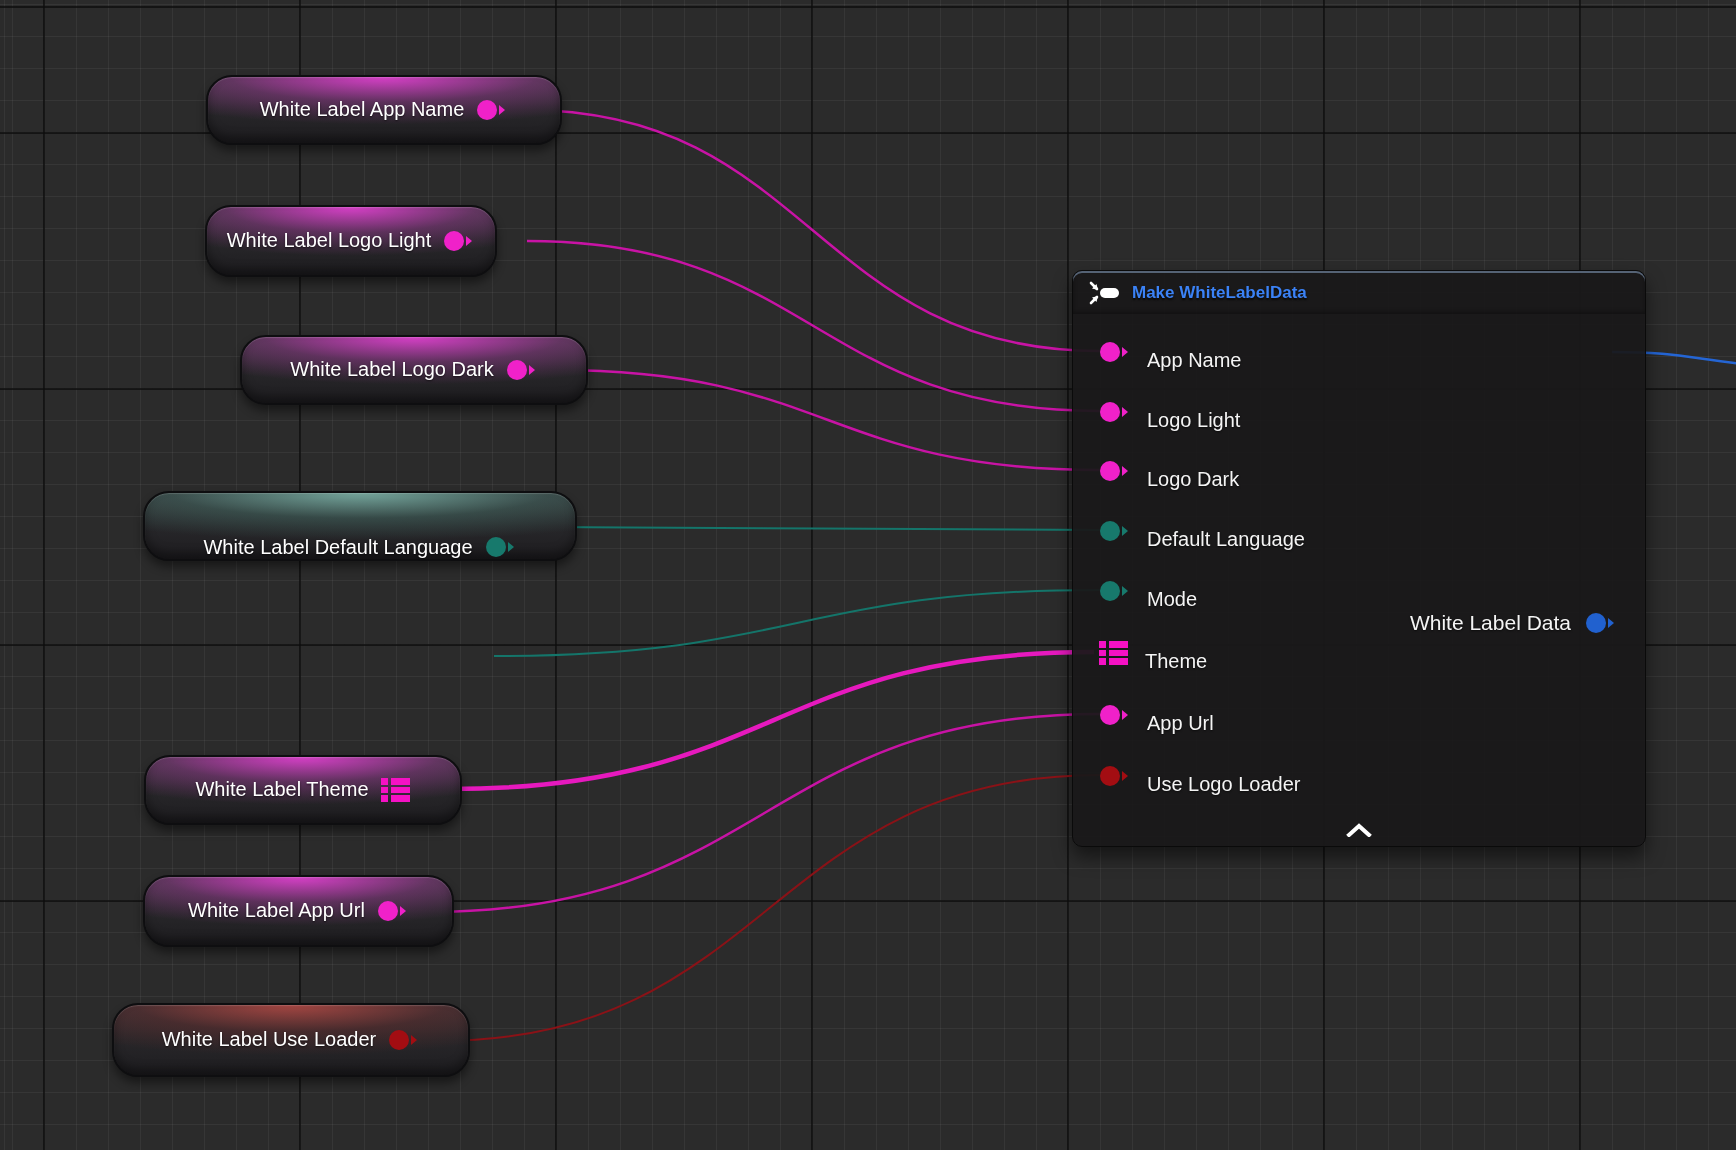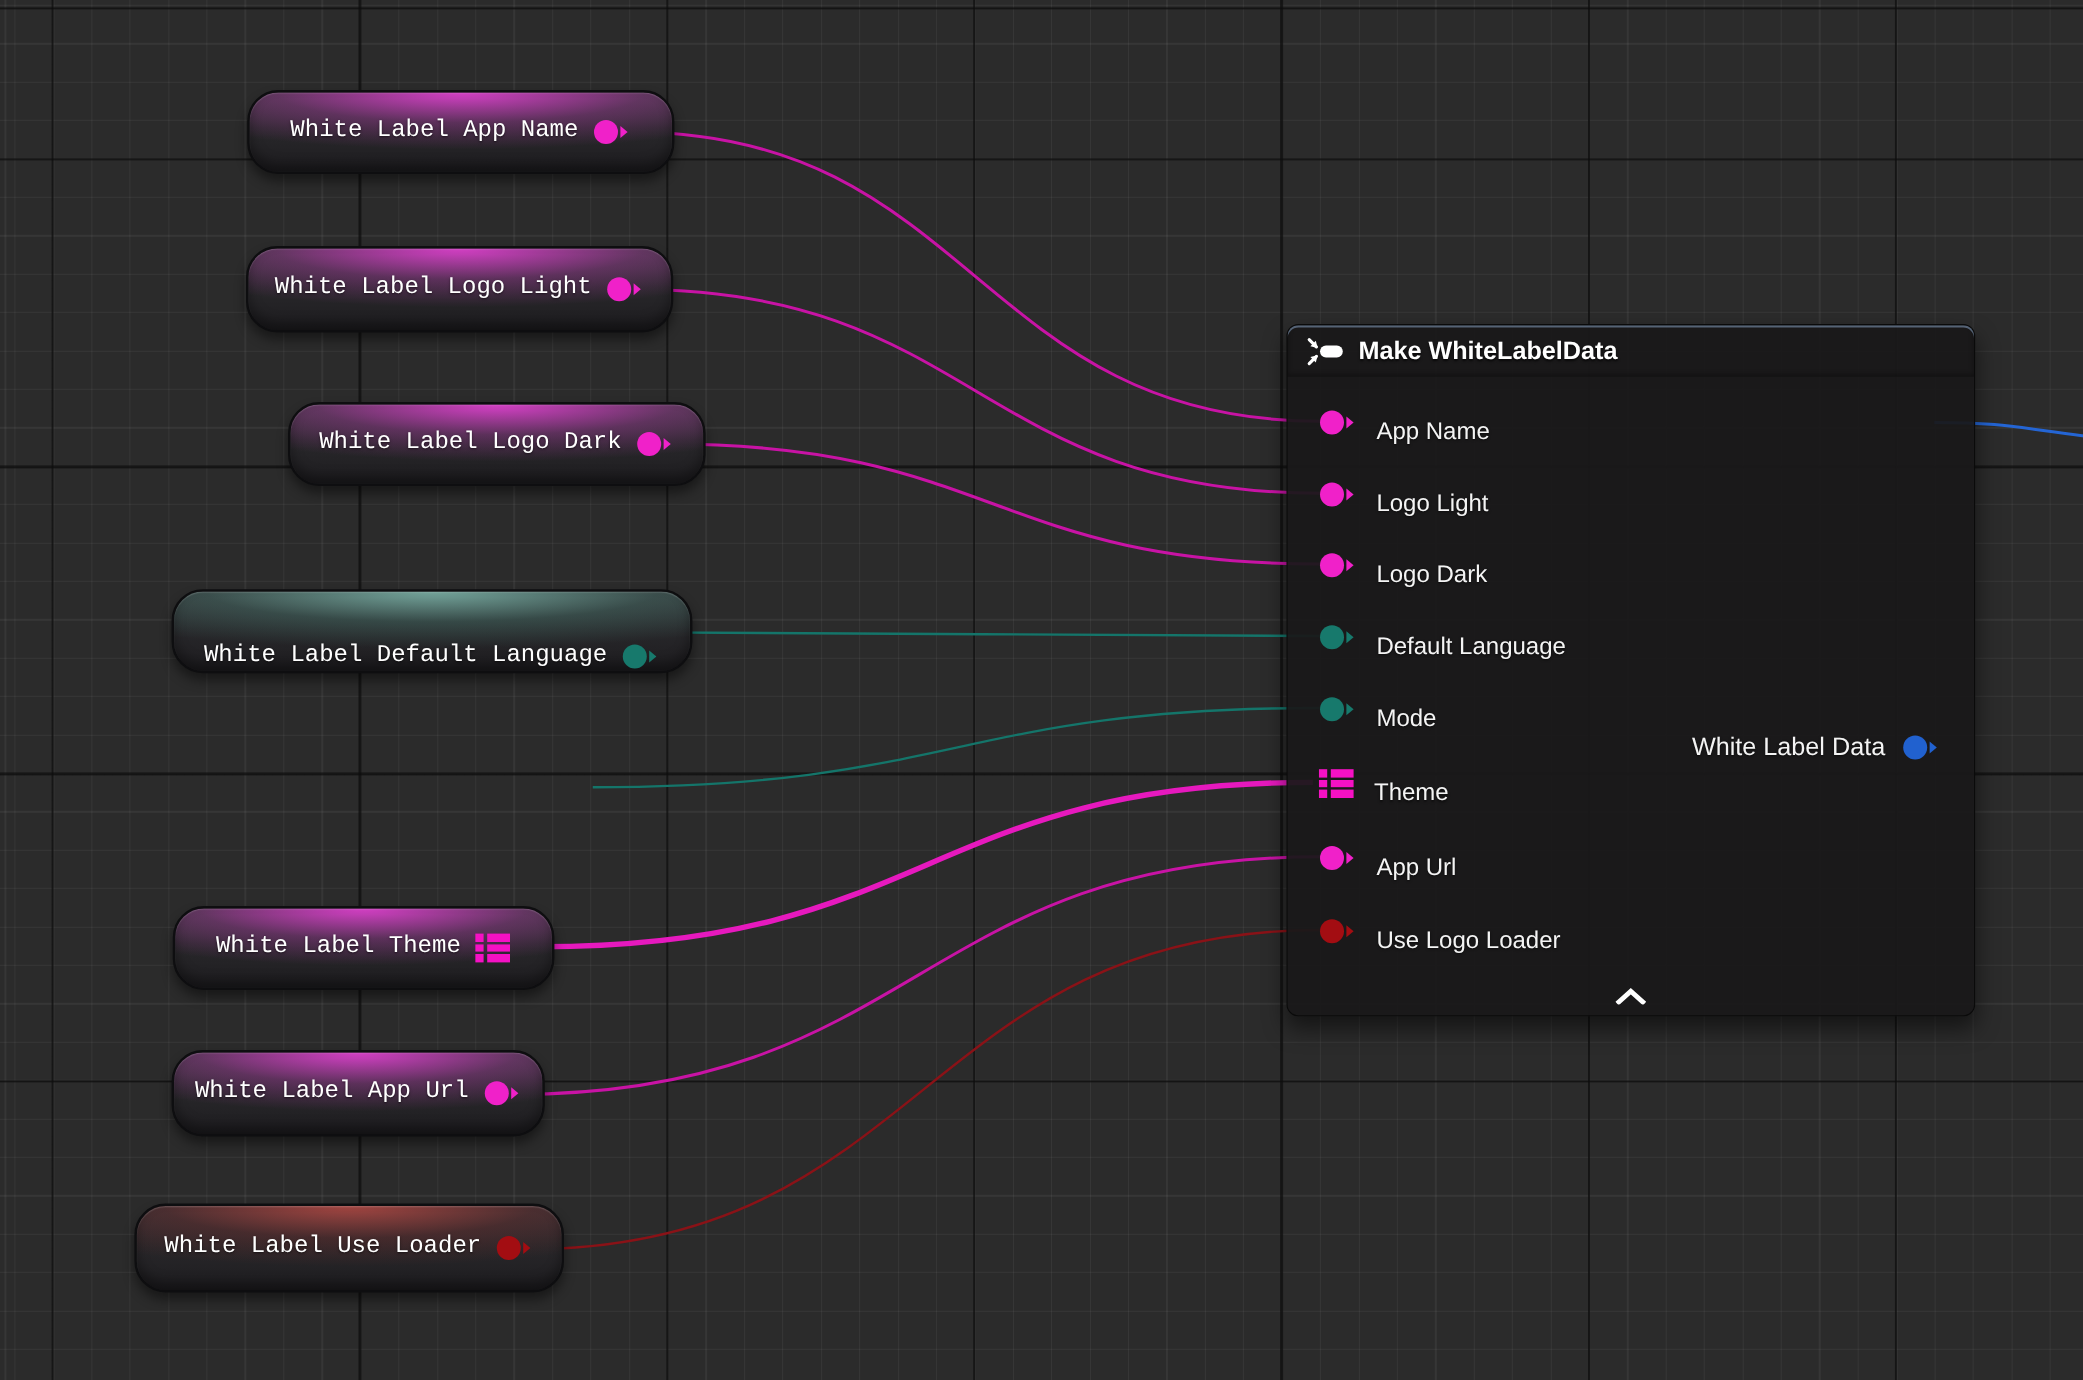--- a/index.html
+++ b/index.html
@@ -18,21 +18,20 @@
   }
   #wires{position:absolute;left:0;top:0;z-index:1;}
   .vnode{
     position:absolute;z-index:2;
     box-sizing:border-box;
     border:2px solid #0e0e10;
     border-radius:26px;
     display:flex;align-items:center;justify-content:center;gap:12px;
     box-shadow:0 6px 10px rgba(0,0,0,0.45), inset 0 1px 1px rgba(255,255,255,0.16), inset 0 -6px 10px rgba(0,0,0,0.35);
     background-color:#28272a;
-    font-family:Liberation Mono, monospace;
   }
   .vnode .vlabel{
     color:#ffffff;font-size:20px;line-height:1;white-space:nowrap;
     text-shadow:0 1px 2px rgba(0,0,0,0.6);
     padding-bottom:2px;
   }
   .glow-string{background-image:radial-gradient(115% 100% at 50% 0%, rgba(224,64,208,0.95) 0%, rgba(152,55,146,0.45) 38%, rgba(40,30,42,0) 72%), linear-gradient(180deg,#39383b,#29282b 45%,#222124 78%,#1c1b1e 100%);}
   .glow-enum{background-image:radial-gradient(115% 100% at 50% 0%, rgba(128,186,174,0.85) 0%, rgba(70,116,106,0.42) 38%, rgba(30,40,38,0) 72%), linear-gradient(180deg,#353539,#28282b 45%,#222124 78%,#1c1b1e 100%);align-items:flex-end;}
   .glow-bool{background-image:radial-gradient(115% 100% at 50% 0%, rgba(188,74,68,0.82) 0%, rgba(106,44,44,0.42) 38%, rgba(42,30,30,0) 72%), linear-gradient(180deg,#363236,#29272a 45%,#222124 78%,#1c1b1e 100%);}
   .pin-svg{display:block;flex:0 0 auto;}
@@ -45,21 +44,21 @@
     box-shadow:0 10px 18px rgba(0,0,0,0.5);
   }
   #make-header{
     position:absolute;left:0;top:0;right:0;height:43px;
     border-radius:9px 9px 0 0;
     background:linear-gradient(180deg,#47700f0 0%, #3e689c 0%, #27497c 55%, #14305a 100%);
     box-shadow:inset 0 2px 0 rgba(160,190,230,0.45), inset 0 -2px 4px rgba(0,0,0,0.35);
     display:flex;align-items:center;padding-left:14px;box-sizing:border-box;
   }
   #make-title{
-    color:#ffffff;font-size:21px;font-weight:bold;margin-left:9px;
+    color:#3b82f6;font-size:17px;font-weight:bold;margin-left:9px;
     text-shadow:0 2px 2px rgba(0,0,0,0.7);white-space:nowrap;
   }
   .in-row{
     position:absolute;left:26px;height:34px;
     display:flex;align-items:center;gap:16px;
   }
   .in-row .pin-label{color:#f4f4f4;font-size:20px;white-space:nowrap;text-shadow:0 1px 2px rgba(0,0,0,0.6);margin-top:16px;}
   #out-row{
     position:absolute;right:28px;height:34px;top:335px;
     display:flex;align-items:center;gap:14px;
@@ -91,21 +90,21 @@
   <div class="vnode glow-string" style="left:206px;top:75px;width:356px;height:70px;">
     <span class="vlabel">White Label App Name</span>
     <svg class="pin-svg" width="32" height="24" viewBox="0 0 32 24">
       <g fill="#F021C9">
           <circle cx="11" cy="12" r="10"></circle>
           <polygon points="23,7 29,12 23,17"></polygon>
         </g>
     </svg>
   </div>
 
-  <div class="vnode glow-string" style="left:205px;top:205px;width:356px;height:72px;">
+  <div class="vnode glow-string" style="left:205px;top:205px;width:292px;height:72px;">
     <span class="vlabel">White Label Logo Light</span>
     <svg class="pin-svg" width="32" height="24" viewBox="0 0 32 24">
       <g fill="#F021C9">
           <circle cx="11" cy="12" r="10"></circle>
           <polygon points="23,7 29,12 23,17"></polygon>
         </g>
     </svg>
   </div>
 
   <div class="vnode glow-string" style="left:240px;top:335px;width:348px;height:70px;">

